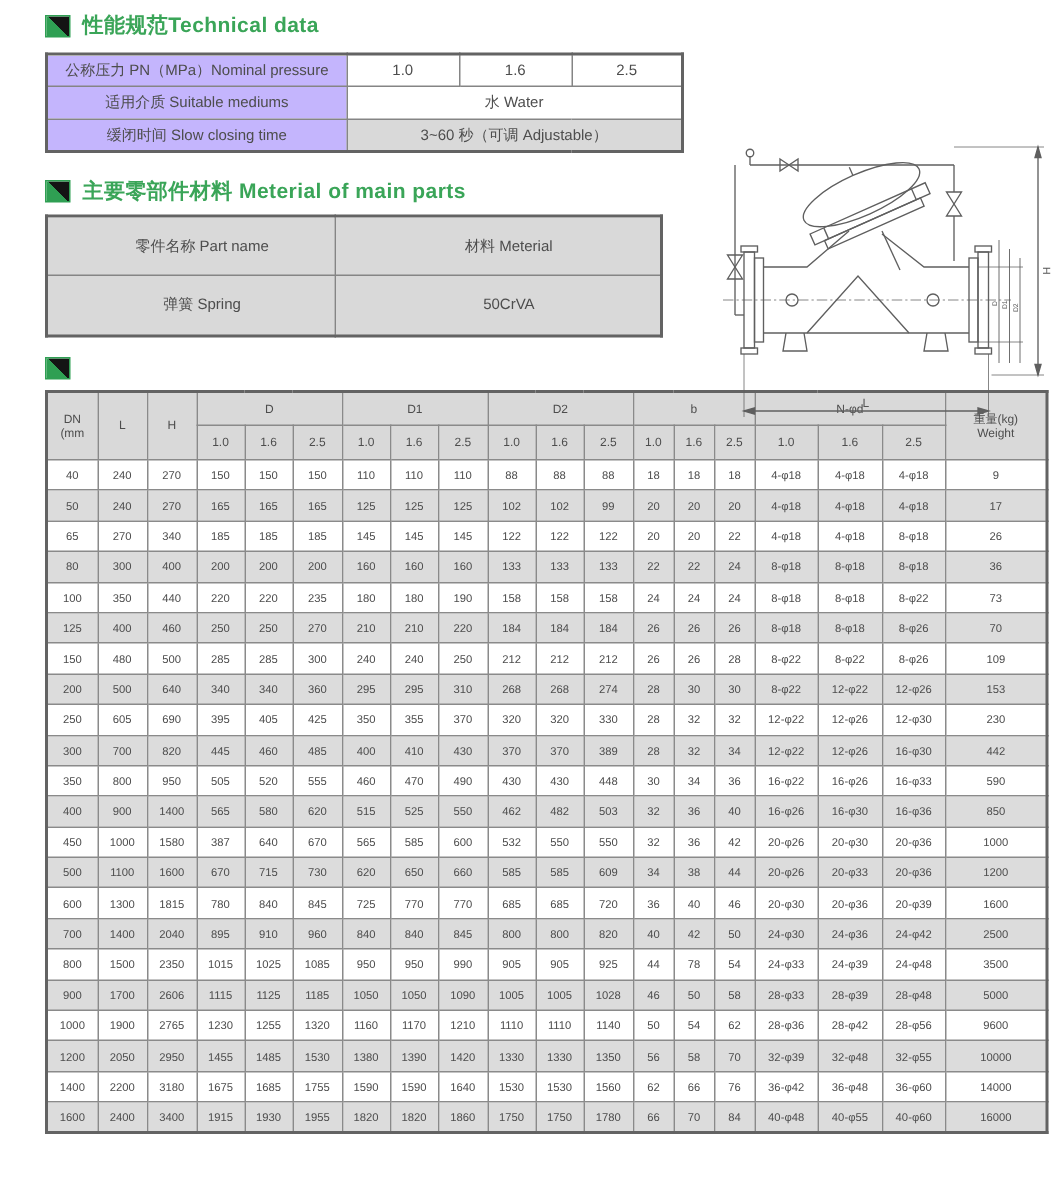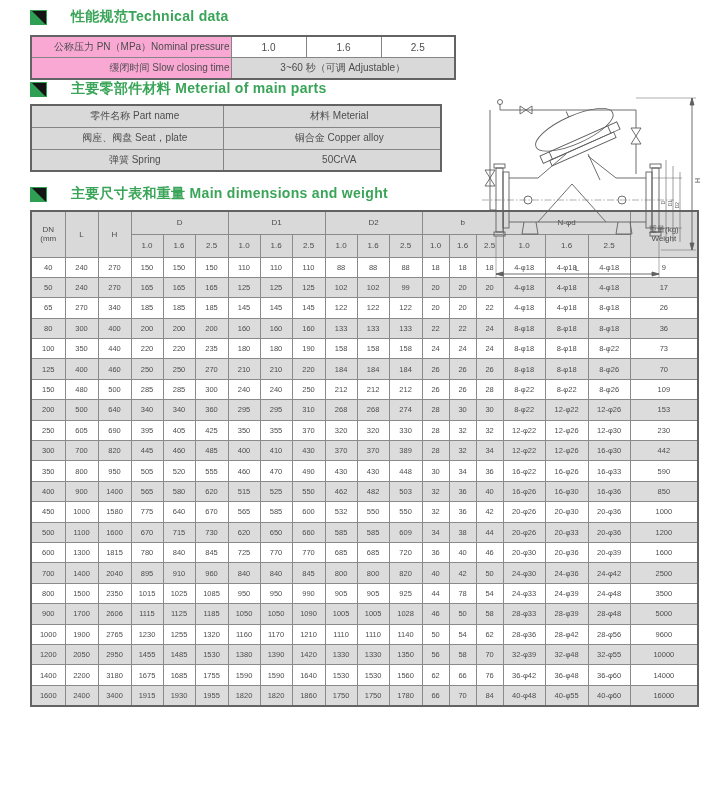--- a/index.html
+++ b/index.html
@@ -2,37 +2,37 @@
 <html><head>
 <meta charset="utf-8">
 <style>
   *{box-sizing:border-box;}
   html,body{margin:0;padding:0;}
   body{
     width:705px;height:802px;position:relative;overflow:hidden;
     background:#ffffff;color:#4d4d4d;
     font-family:"Liberation Sans","DejaVu Sans",sans-serif;
   }
-  .section-title{display:flex;align-items:center;gap:24px;margin-left:30px;}
+  .section-title{display:flex;align-items:center;gap:8px;margin-left:30px;}
   #sec1-title{margin-top:8px;}
-  #sec2-title{text-align:right;}
+  #sec2-title{margin-top:17px;text-align:right;}
   #sec3-title{margin-top:13px;}
   .tri{width:17px;height:15px;flex:0 0 auto;
     border:1.5px solid #2f9f53;
     background:linear-gradient(45deg,#2f9f53 49%,#141414 51%);}
   .stitle{color:#3aa558;font-size:14px;font-weight:bold;letter-spacing:.3px;white-space:nowrap;}
   table{border-collapse:collapse;table-layout:fixed;}
   td{border:1px solid #858585;text-align:center;vertical-align:middle;overflow:hidden;padding:0 1px;}
   #t1,#t2,#t3{border:2px solid #636363;}
   #t1{width:424px;margin:9px 0 0 30px;font-size:10px;}
   #t1 td{height:21.5px;}
-  #t1 .lbl{background:#f9a8d4;text-align:right;}
+  #t1 .lbl{background:#c4b5fd;}
   #t1 .g{background:#d9d9d9;}
   #t2{width:410px;margin:6px 0 0 30px;font-size:10px;}
-  #t2 td{height:22px;padding-left:16px;}
+  #t2 td{height:40px;padding-left:16px;}
   #t2 .hd{background:#d9d9d9;}
   #t2 tr.g td{background:#d9d9d9;}
   #t3{width:667px;margin:7px 0 0 30px;font-size:7.5px;}
   #t3 td{height:20.4px;border:1px solid #8a8a8a;padding:0;}
   #t3 thead td{height:23px;background:#d9d9d9;font-size:8px;line-height:1.15;}
   #t3 tr.g td{background:#dcdcdc;}
   #drawing{position:absolute;left:476px;top:82px;width:229px;height:210px;}
   svg text{font-family:"Liberation Sans","DejaVu Sans",sans-serif;fill:#555;}
 </style>
 </head>
@@ -50,20 +50,24 @@
       <col style="width:74px">
     </colgroup>
   <tbody id="tech-body">
       <tr>
         <td class="lbl">公称压力 PN（MPa）Nominal pressure</td>
         <td class="val">1.0</td>
         <td class="val">1.6</td>
         <td class="val">2.5</td>
       </tr>
       <tr>
+        <td class="lbl">适用介质 Suitable mediums</td>
+        <td class="val" colspan="3">水 Water</td>
+      </tr>
+      <tr>
         <td class="lbl">缓闭时间 Slow closing time</td>
         <td class="val g" colspan="3">3~60 秒（可调 Adjustable）</td>
       </tr>
     </tbody>
 </table>
 
 <div class="section-title" id="sec2-title">
   <span class="tri"></span>
   <span class="stitle">主要零部件材料 Meterial of main  parts</span>
 </div>
@@ -73,33 +77,28 @@
       <col style="width:218px">
     </colgroup>
   <thead id="mat-head">
       <tr>
         <td class="hd">零件名称 Part name</td>
         <td class="hd">材料 Meterial</td>
       </tr>
     </thead>
   <tbody id="mat-body">
       <tr class="g">
-        <td>阀座、阀盘 Seat，plate</td>
-        <td>铜合金 Copper alloy</td>
-      </tr>
-      <tr class="g">
         <td>弹簧 Spring</td>
         <td>50CrVA</td>
       </tr>
     </tbody>
 </table>
 
 <div class="section-title" id="sec3-title">
   <span class="tri"></span>
-  <span class="stitle">主要尺寸表和重量  Main dimensions and weight</span>
 </div>
 <table id="t3">
   <colgroup>
     <col style="width:34px">
       <col style="width:33px">
       <col style="width:33px">
     <col style="width:32px">
       <col style="width:32px">
       <col style="width:33px">
     <col style="width:32px">
@@ -402,21 +401,21 @@
         <td>40</td>
         <td>16-φ26</td>
         <td>16-φ30</td>
         <td>16-φ36</td>
         <td>850</td>
       </tr>
       <tr>
         <td>450</td>
         <td>1000</td>
         <td>1580</td>
-        <td>775</td>
+        <td>387</td>
         <td>640</td>
         <td>670</td>
         <td>565</td>
         <td>585</td>
         <td>600</td>
         <td>532</td>
         <td>550</td>
         <td>550</td>
         <td>32</td>
         <td>36</td>

